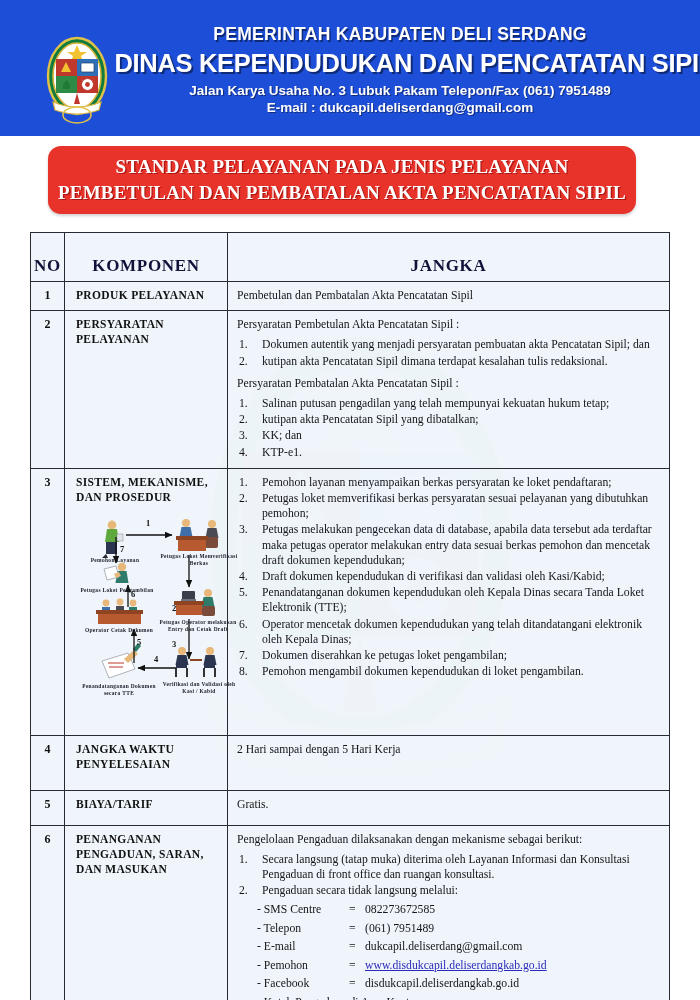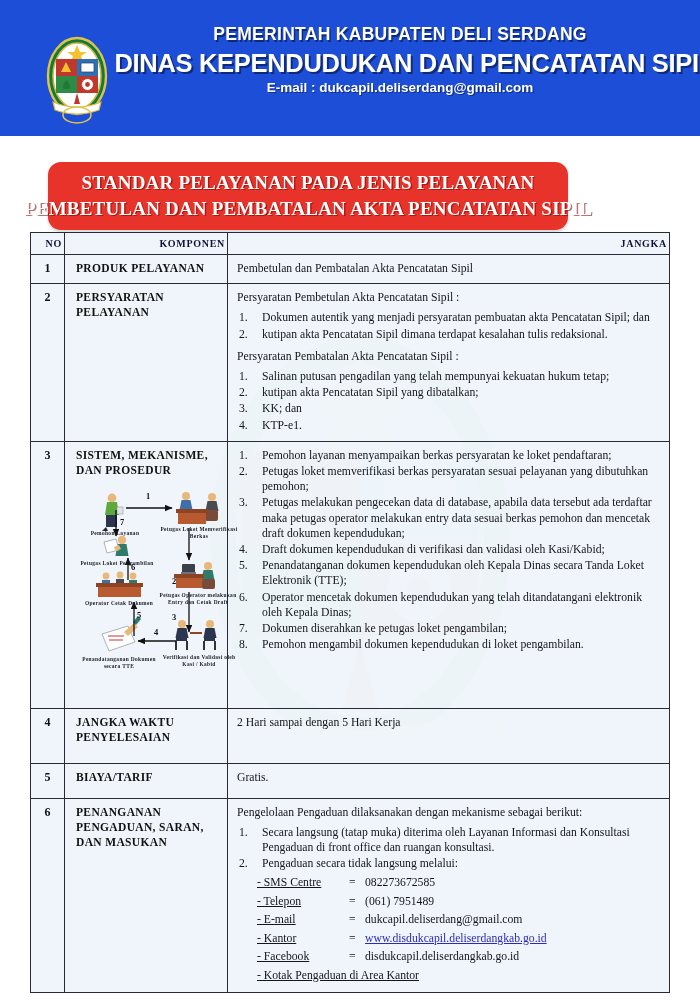--- a/index.html
+++ b/index.html
@@ -47,21 +47,21 @@
   }
   .hdr-line4{
     font-family:"Liberation Sans", sans-serif;
     font-weight:bold; font-size:13.5px; margin-top:2px;
     text-shadow:1.2px 1.2px 0 rgba(0,0,0,.4);
     white-space:nowrap;
   }
 
   
   .title-plaque{
-    position:absolute; left:48px; top:162px; width:520px; height:68px;
+    position:absolute; left:48px; top:146px; width:588px; height:68px;
     background:#E8332A; border-radius:13px;
     display:flex; flex-direction:column; align-items:center; justify-content:center;
     box-shadow:0 2px 3px rgba(0,0,0,.18);
   }
   .title-l1, .title-l2{
     font-family:"Liberation Serif", serif;
     font-weight:bold; color:#ffffff; letter-spacing:.2px;
     text-shadow:1.4px 1.4px 0 rgba(120,0,0,.55);
     white-space:nowrap;
   }
@@ -83,23 +83,23 @@
     table-layout:fixed;
   }
   table.std td, table.std th{
     border:1.3px solid #2a2a36;
     vertical-align:top;
     background:transparent;
   }
   thead th{
     background:#1BAEEA;
     font-family:"Liberation Serif", serif;
-    font-weight:bold; font-size:10px; color:#11113a;
-    letter-spacing:.7px; text-align:right;
-    padding:5px 2px 5px;
+    font-weight:bold; font-size:17px; color:#11113a;
+    letter-spacing:.7px; text-align:center;
+    padding:23px 2px 5px;
     height:22px;
   }
   td.c-no{
     width:34px; text-align:center;
     font-family:"Liberation Serif", serif;
     font-weight:bold; font-size:12px; color:#111;
     padding:6px 0 6px;
   }
   td.c-komp{
     width:163px;
@@ -127,21 +127,21 @@
   }
   ol.num.last{ margin-bottom:0; }
 
   
   .contact{
     margin:3px 0 0 20px; padding:0; list-style:none;
   }
   .contact li{
     display:flex; align-items:baseline; line-height:1.58; font-size:11.7px;
   }
-  .contact li .k{ width:92px; flex:0 0 92px;text-decoration:underline; }
+  .contact li .k{ width:92px; flex:0 0 92px; }
   .contact li .eq{ width:16px; flex:0 0 16px; }
   .contact li .v{ flex:1 1 auto; }
   .contact li.plain .k{ width:auto; flex:0 0 auto; }
   a.link{ color:#2b2bbb; text-decoration:underline; }
 
   
   .flow{
     position:relative; width:100%; height:218px; margin-top:7px;
   }
   .flow svg{ position:absolute; left:0; top:0; }
@@ -176,20 +176,21 @@
       <circle cx="43.5" cy="58.5" r="6" fill="#ffffff" stroke="#C0372C" stroke-width="1"></circle>
       <circle cx="43.5" cy="58.5" r="2.4" fill="#C0372C"></circle>
       <path d="M33 67 L30 78 L36 78 Z" fill="#C0372C"></path>
       <path d="M9 76 q24 10 48 0 l-2 8 q-22 8 -44 0 Z" fill="#ffffff" stroke="#D8B63E" stroke-width="1.2"></path>
       <ellipse cx="33" cy="89" rx="14" ry="8" fill="none" stroke="#E0C24A" stroke-width="1.6"></ellipse>
     </svg>
   </div>
   <div class="header-text">
     <div class="hdr-line1">PEMERINTAH KABUPATEN DELI SERDANG</div>
     <div class="hdr-line2">DINAS KEPENDUDUKAN DAN PENCATATAN SIPIL</div>
+    <div class="hdr-line3">Jalan Karya Usaha No. 3 Lubuk Pakam Telepon/Fax (061) 7951489</div>
     <div class="hdr-line4">E-mail : dukcapil.deliserdang@gmail.com</div>
   </div>
 </div>
 
 <div class="title-plaque">
   <div class="title-l1">STANDAR PELAYANAN PADA JENIS PELAYANAN</div>
   <div class="title-l2">PEMBETULAN DAN PEMBATALAN AKTA PENCATATAN SIPIL</div>
 </div>
 
 <div class="sheet">
@@ -402,21 +403,21 @@
               <span class="k">- Telepon</span>
               <span class="eq">=</span>
               <span class="v">(061) 7951489</span>
             </li>
             <li>
               <span class="k">- E-mail</span>
               <span class="eq">=</span>
               <span class="v">dukcapil.deliserdang@gmail.com</span>
             </li>
             <li>
-              <span class="k">- Kantor</span>
+              <span class="k">- Pemohon</span>
               <span class="eq">=</span>
               <span class="v"><a class="link" href="#">www.disdukcapil.deliserdangkab.go.id</a></span>
             </li>
             <li>
               <span class="k">- Facebook</span>
               <span class="eq">=</span>
               <span class="v">disdukcapil.deliserdangkab.go.id</span>
             </li>
             <li class="plain">
               <span class="k">- Kotak Pengaduan di Area Kantor</span>

